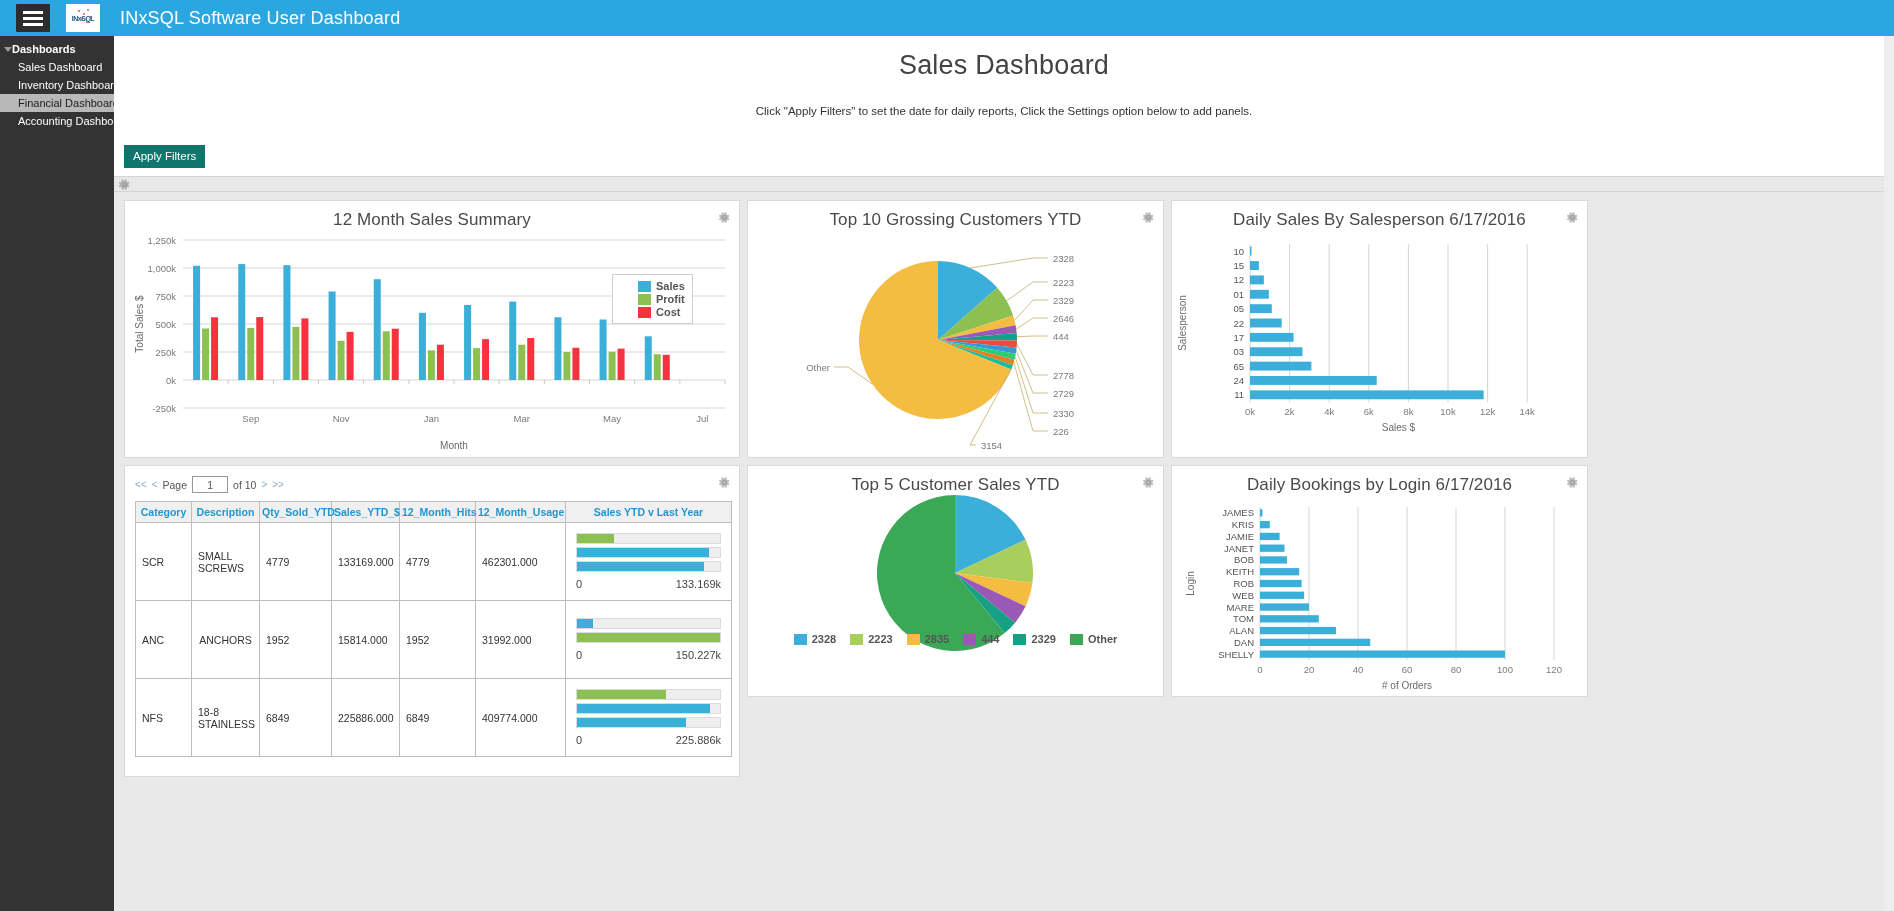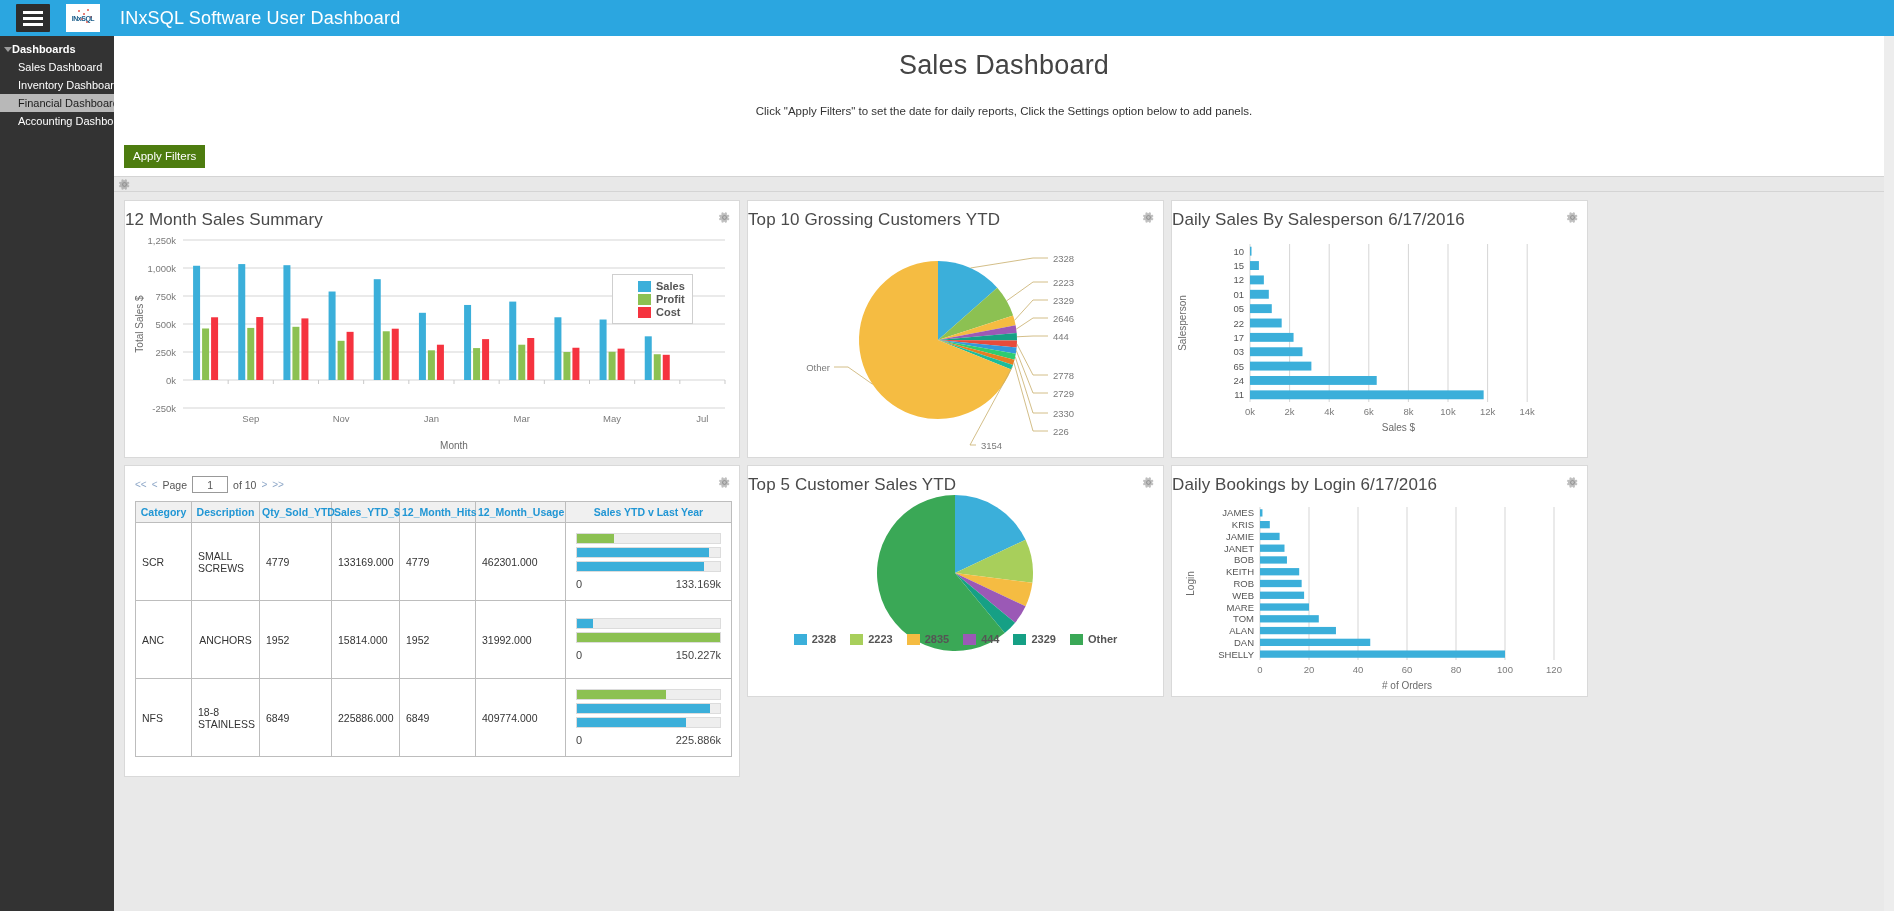--- a/index.html
+++ b/index.html
@@ -61,21 +61,21 @@
   .content { flex:1; position:relative; background:#ffffff; overflow:hidden; }
 
   .page-title {
     text-align:center; font-size:27px; color:#444; font-weight:400;
     margin-top:14px; letter-spacing:.2px;
   }
   .page-sub {
     text-align:center; font-size:11.5px; color:#333; margin-top:24px;
   }
   .apply-btn {
-    margin:28px 0 0 10px; background:#4d7c0f; color:#fff; border:none;
+    margin:28px 0 0 10px; background:#0f766e; color:#fff; border:none;
     font-size:11.5px; padding:5px 9px 6px; cursor:pointer; font-family:inherit;
   }
 
   .panelbar {
     margin-top:8px; height:16px; background:#e8e8e8; border-top:1px solid #d4d4d4;
     border-bottom:1px solid #d4d4d4; display:flex; align-items:center; padding-left:4px;
   }
 
   
   .gear { width:13px;height:13px; display:inline-block; position:relative; cursor:pointer; }
@@ -90,21 +90,21 @@
     padding:8px 0 0 10px;
     background:#e9e9e9;
     height:727px;
     align-content:start;
   }
   .panel {
     background:#ffffff; border:1px solid #d9d9d9; position:relative; overflow:hidden;
   }
   .panel .pgear { position:absolute; right:8px; top:10px; }
   .panel-title {
-    text-align:left; font-size:17px; color:#4a4a4a; font-weight:400;
+    text-align:center; font-size:17px; color:#4a4a4a; font-weight:400;
     padding-top:9px; letter-spacing:.1px;
   }
 
   
   .chart-area { position:relative; width:100%; }
   .axis-label { fill:#6b6b6b; font-size:10px; font-family:"Liberation Sans",sans-serif; }
   .tick-lbl   { fill:#7a7a7a; font-size:9.5px; font-family:"Liberation Sans",sans-serif; }
   .gridline   { stroke:#d5d5d5; stroke-width:1; }
   .axisline   { stroke:#c9c9c9; stroke-width:1; }
 

